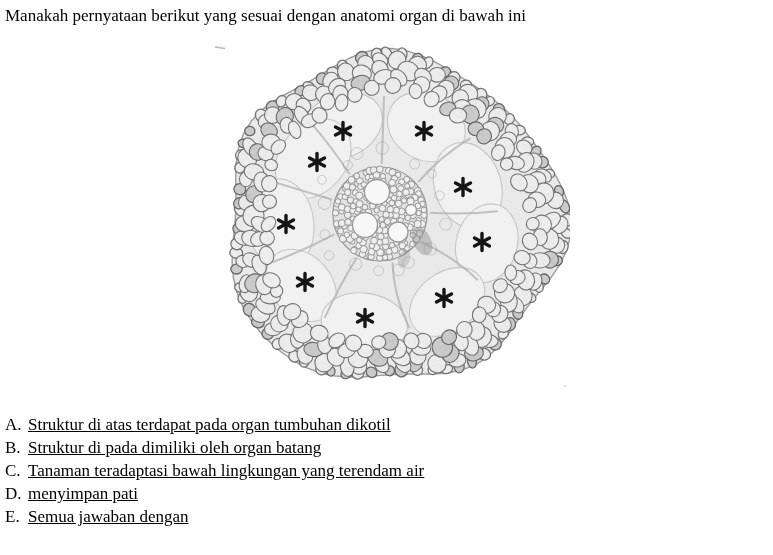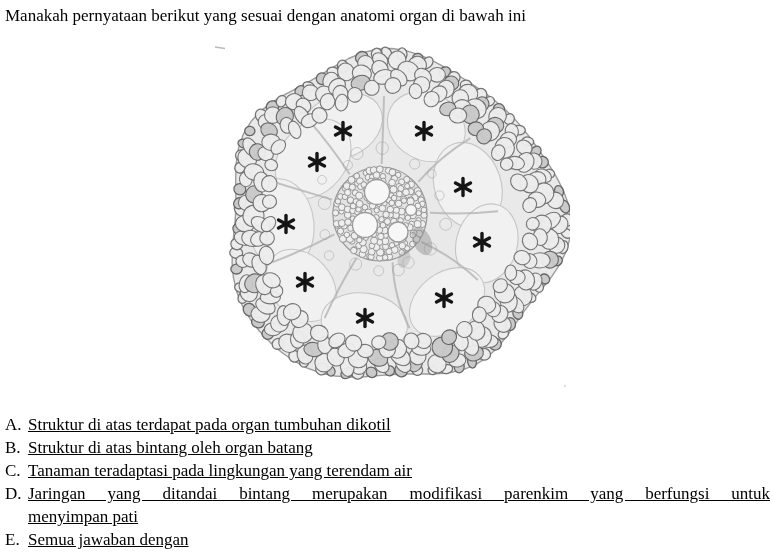--- a/index.html
+++ b/index.html
@@ -542,30 +542,29 @@
       </svg>
   </div>
 
   <div class="options">
     <div class="opt">
       <span class="letter">A.</span>
       <span class="otext">Struktur di atas terdapat pada organ tumbuhan dikotil</span>
     </div>
     <div class="opt">
       <span class="letter">B.</span>
-      <span class="otext">Struktur di atas bintang oleh organ batang</span>
+      <span class="otext">Struktur di pada dimiliki oleh organ batang</span>
     </div>
     <div class="opt">
       <span class="letter">C.</span>
-      <span class="otext">Tanaman teradaptasi pada lingkungan yang terendam air</span>
+      <span class="otext">Tanaman teradaptasi bawah lingkungan yang terendam air</span>
     </div>
     <div class="opt">
       <span class="letter">D.</span>
       <span class="otext">
-        <span class="line just">Jaringan yang ditandai bintang merupakan modifikasi parenkim yang berfungsi untuk</span>
         <span class="line">menyimpan pati</span>
       </span>
     </div>
     <div class="opt">
       <span class="letter">E.</span>
       <span class="otext">Semua jawaban dengan</span>
     </div>
   </div>
 </div>
 

